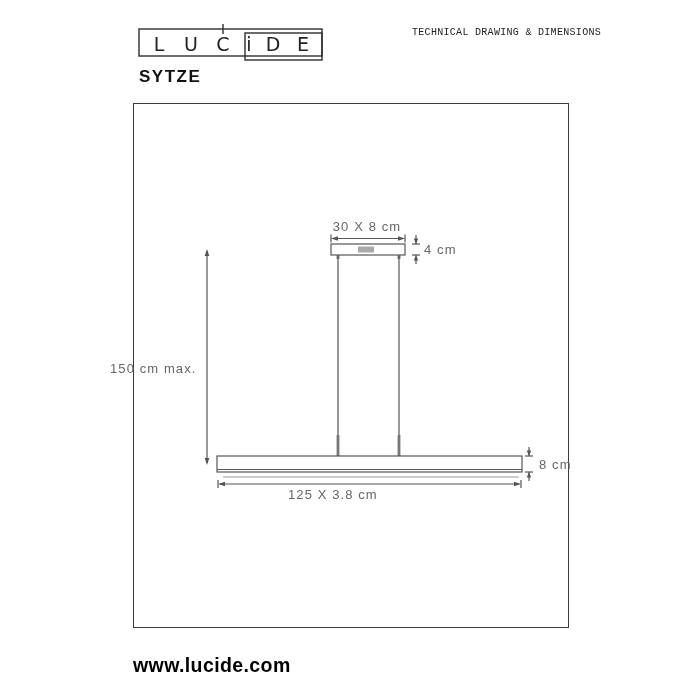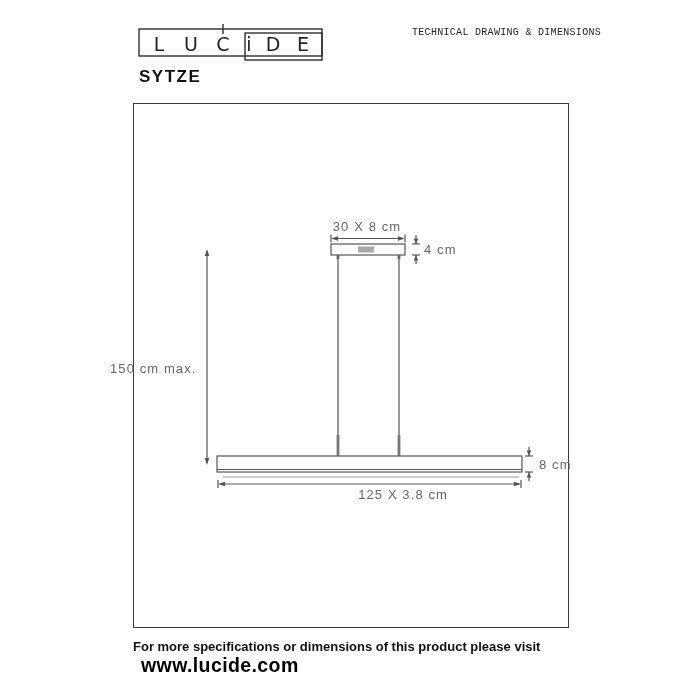--- a/index.html
+++ b/index.html
@@ -47,29 +47,29 @@
     position: absolute;
     font-size: 13px;
     color: #666666;
     letter-spacing: 1.1px;
     white-space: nowrap;
   }
   .lab-canopy-size { left: 300px; top: 219px; width: 134px; text-align: center; }
   .lab-canopy-height { left: 424px; top: 242px; }
   .lab-suspension { left: 110px; top: 361px; width: 90px; text-align: left; }
   .lab-fixture-height { left: 539px; top: 457px; }
-  .lab-fixture-size { left: 288px; top: 487px; width: 160px; text-align: right; }
+  .lab-fixture-size { left: 288px; top: 487px; width: 160px; text-align: left; }
   
   .footer-note {
     position: absolute; left: 133px; top: 639px;
     font-size: 13px; font-weight: bold; color: #111111;
   }
   .website {
     position: absolute; left: 133px; top: 654px;
-    font-size: 19.5px; font-weight: bold; color: #000000; letter-spacing: 0.4px; margin-left: 8px;
+    font-size: 19.5px; font-weight: bold; color: #000000; letter-spacing: 0.4px;
   }
 </style>
 </head>
 <body>
 
 <div class="page">
 
   <svg class="logo-svg" width="190" height="42" viewBox="0 0 190 42">
 
     <rect x="3" y="6" width="183" height="27" fill="none" stroke="#2e2e2e" stroke-width="1.4"></rect>
@@ -161,16 +161,15 @@
       </g>
     </svg>
   </div>
 
   <div class="dim-label lab-canopy-size">30 X 8 cm</div>
   <div class="dim-label lab-canopy-height">4 cm</div>
   <div class="dim-label lab-suspension">150 cm max.</div>
   <div class="dim-label lab-fixture-height">8 cm</div>
   <div class="dim-label lab-fixture-size">125 X 3.8 cm</div>
 
-  <div class="footer-note">For more specifications or dimensions of this product please visit</div>
   <div class="website">www.lucide.com</div>
 
 </div>
 
 </body></html>

